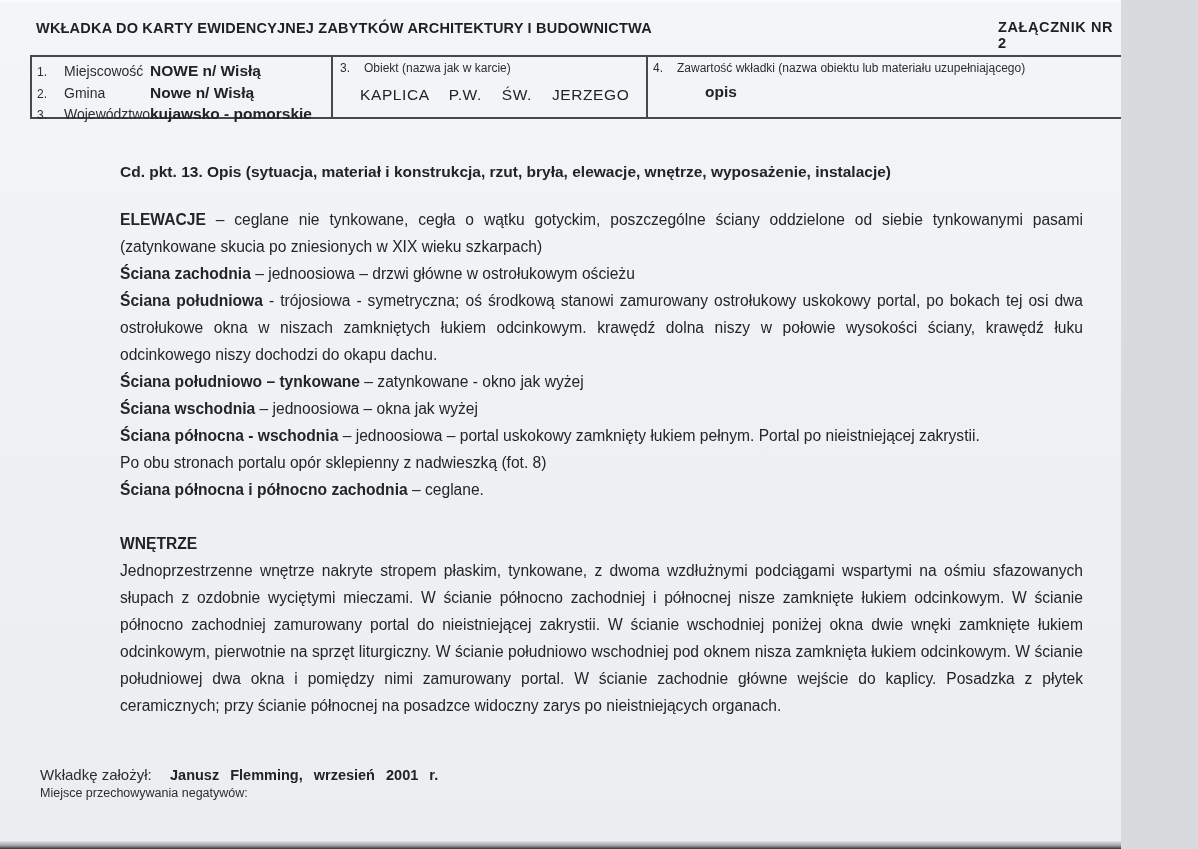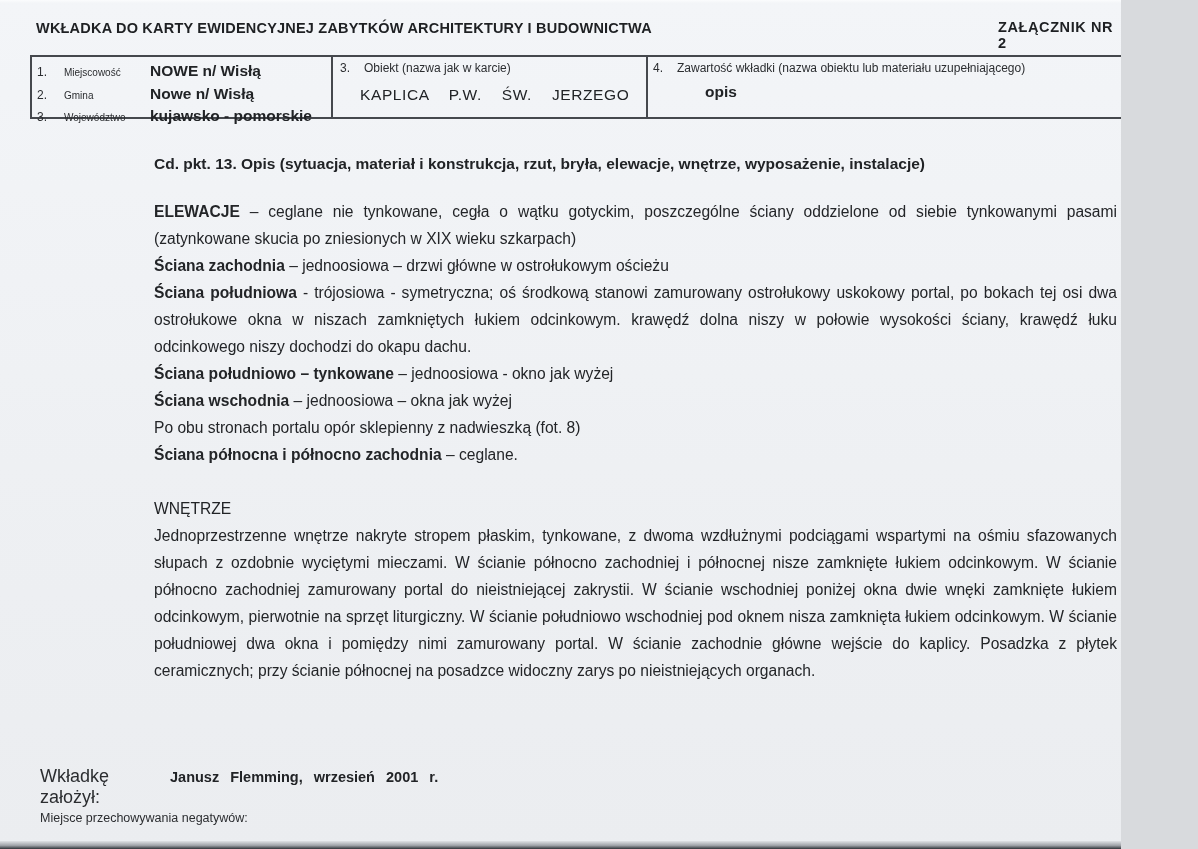--- a/index.html
+++ b/index.html
@@ -36,46 +36,46 @@
   .cell-location {
     width: 303px;
     border-left: 2px solid #45484d;
     border-right: 2px solid #45484d;
     padding: 4px 4px 0 5px;
   }
   .cell-object  { width: 315px; border-right: 2px solid #45484d; padding: 4px 4px 0 7px; }
   .cell-contents{ flex: 1; border-right: 2px solid #45484d; padding: 4px 4px 0 5px; }
   .loc-row { display: flex; align-items: baseline; line-height: 20.5px; }
   .loc-num   { width: 27px; font-size: 12px; color: #2b2d30; }
-  .loc-label { width: 86px; font-size: 10px; color: #2b2d30; }
+  .loc-label { width: 86px; font-size: 14px; color: #2b2d30; }
   .loc-value { font-size: 15.5px; font-weight: bold; white-space: nowrap; }
   .cell-label-row { display: flex; align-items: baseline; }
   .cell-num  { width: 24px; font-size: 12px; color: #2b2d30; }
   .cell-label{ font-size: 12px; color: #2b2d30; }
   .object-value {
     margin: 11px 0 0 20px;
     font-size: 15.5px; font-weight: normal;
     word-spacing: 15px; letter-spacing: 0.6px;
     white-space: nowrap;
   }
   .contents-value {
     margin: 8px 0 0 52px;
     font-size: 15.5px; font-weight: bold;
   }
   
-  .body-main { position: absolute; left: 120px; top: 154px; width: 963px; margin-left: 34px; }
+  .body-main { position: absolute; left: 120px; top: 162px; width: 963px; }
   .section-title { font-size: 15.5px; font-weight: bold; line-height: 20px; margin-bottom: 24px; }
   .para { font-size: 15.6px; line-height: 27px; text-align: justify; color: #232528; }
   .para strong { font-weight: bold; }
-  .heading-wnetrze { font-size: 15.6px; font-weight: normal; line-height: 27px; margin-top: 27px; }
+  .heading-wnetrze { font-size: 15.6px; font-weight: bold; line-height: 27px; margin-top: 27px; }
   .installations { margin-top: 19px; }
   
   .doc-footer { position: absolute; left: 40px; top: 766px; }
   .footer-row1 { display: flex; align-items: baseline; }
-  .founder-label { width: 130px; font-size: 18px; color: #2b2d30; }
+  .founder-label { width: 130px; font-size: 15px; color: #2b2d30; }
   .founder-value { font-size: 14.5px; font-weight: bold; word-spacing: 7px; }
   .negatives-label { margin-top: 3px; font-size: 12.5px; color: #2b2d30; }
   
   .scan-edge-bottom {
     position: absolute; left: 0; right: 0; bottom: 0; height: 8px;
     background: linear-gradient(180deg, rgba(90,96,103,0.08) 0%, rgba(70,75,82,0.45) 55%, #303439 100%);
   }
   .scan-edge-top {
     position: absolute; left: 0; right: 0; top: 0; height: 3px;
     background: linear-gradient(180deg, #fbfcfd, rgba(255,255,255,0));
@@ -125,22 +125,23 @@
       <div class="contents-value">opis</div>
     </div>
   </div>
 
   <div class="body-main">
     <div class="section-title">Cd. pkt. 13. Opis (sytuacja, materiał i konstrukcja, rzut, bryła, elewacje, wnętrze, wyposażenie, instalacje)</div>
 
     <p class="para"><strong>ELEWACJE</strong><span> – ceglane nie tynkowane, cegła o wątku gotyckim, poszczególne ściany oddzielone od siebie tynkowanymi pasami (zatynkowane skucia po zniesionych w XIX wieku szkarpach)</span></p>
     <p class="para"><strong>Ściana zachodnia</strong><span> – jednoosiowa – drzwi główne w ostrołukowym ościeżu</span></p>
     <p class="para"><strong>Ściana południowa</strong><span> - trójosiowa - symetryczna; oś środkową stanowi zamurowany ostrołukowy uskokowy portal, po bokach tej osi dwa ostrołukowe okna w niszach zamkniętych łukiem odcinkowym. krawędź dolna niszy w połowie wysokości ściany, krawędź łuku odcinkowego niszy dochodzi do okapu dachu.</span></p>
-    <p class="para"><strong>Ściana południowo – tynkowane</strong><span> – jednoosiowa - okno jak wyżej</span></p>
+    <p class="para"><strong>Ściana południowo – tynkowane</strong><span> – zatynkowane - okno jak wyżej</span></p>
     <p class="para"><strong>Ściana wschodnia</strong><span> – jednoosiowa – okna jak wyżej</span></p>
+    <p class="para"><strong>Ściana północna - wschodnia</strong><span> – jednoosiowa – portal uskokowy zamknięty łukiem pełnym. Portal po nieistniejącej zakrystii.</span></p>
     <p class="para"><strong></strong><span>Po obu stronach portalu opór sklepienny z nadwieszką (fot. 8)</span></p>
     <p class="para"><strong>Ściana północna i północno zachodnia</strong><span> – ceglane.</span></p>
 
     <div class="heading-wnetrze">WNĘTRZE</div>
     <p class="para">Jednoprzestrzenne wnętrze nakryte stropem płaskim, tynkowane, z dwoma wzdłużnymi podciągami wspartymi na ośmiu sfazowanych słupach z ozdobnie wyciętymi mieczami. W ścianie północno zachodniej i północnej nisze zamknięte łukiem odcinkowym. W ścianie północno zachodniej zamurowany portal do nieistniejącej zakrystii. W ścianie wschodniej poniżej okna dwie wnęki zamknięte łukiem odcinkowym, pierwotnie na sprzęt liturgiczny. W ścianie południowo wschodniej pod oknem nisza zamknięta łukiem odcinkowym. W ścianie południowej dwa okna i pomiędzy nimi zamurowany portal. W ścianie zachodnie główne wejście do kaplicy. Posadzka z płytek ceramicznych; przy ścianie północnej na posadzce widoczny zarys po nieistniejących organach.</p>
 
   </div>
 
   <div class="doc-footer">
     <div class="footer-row1">

